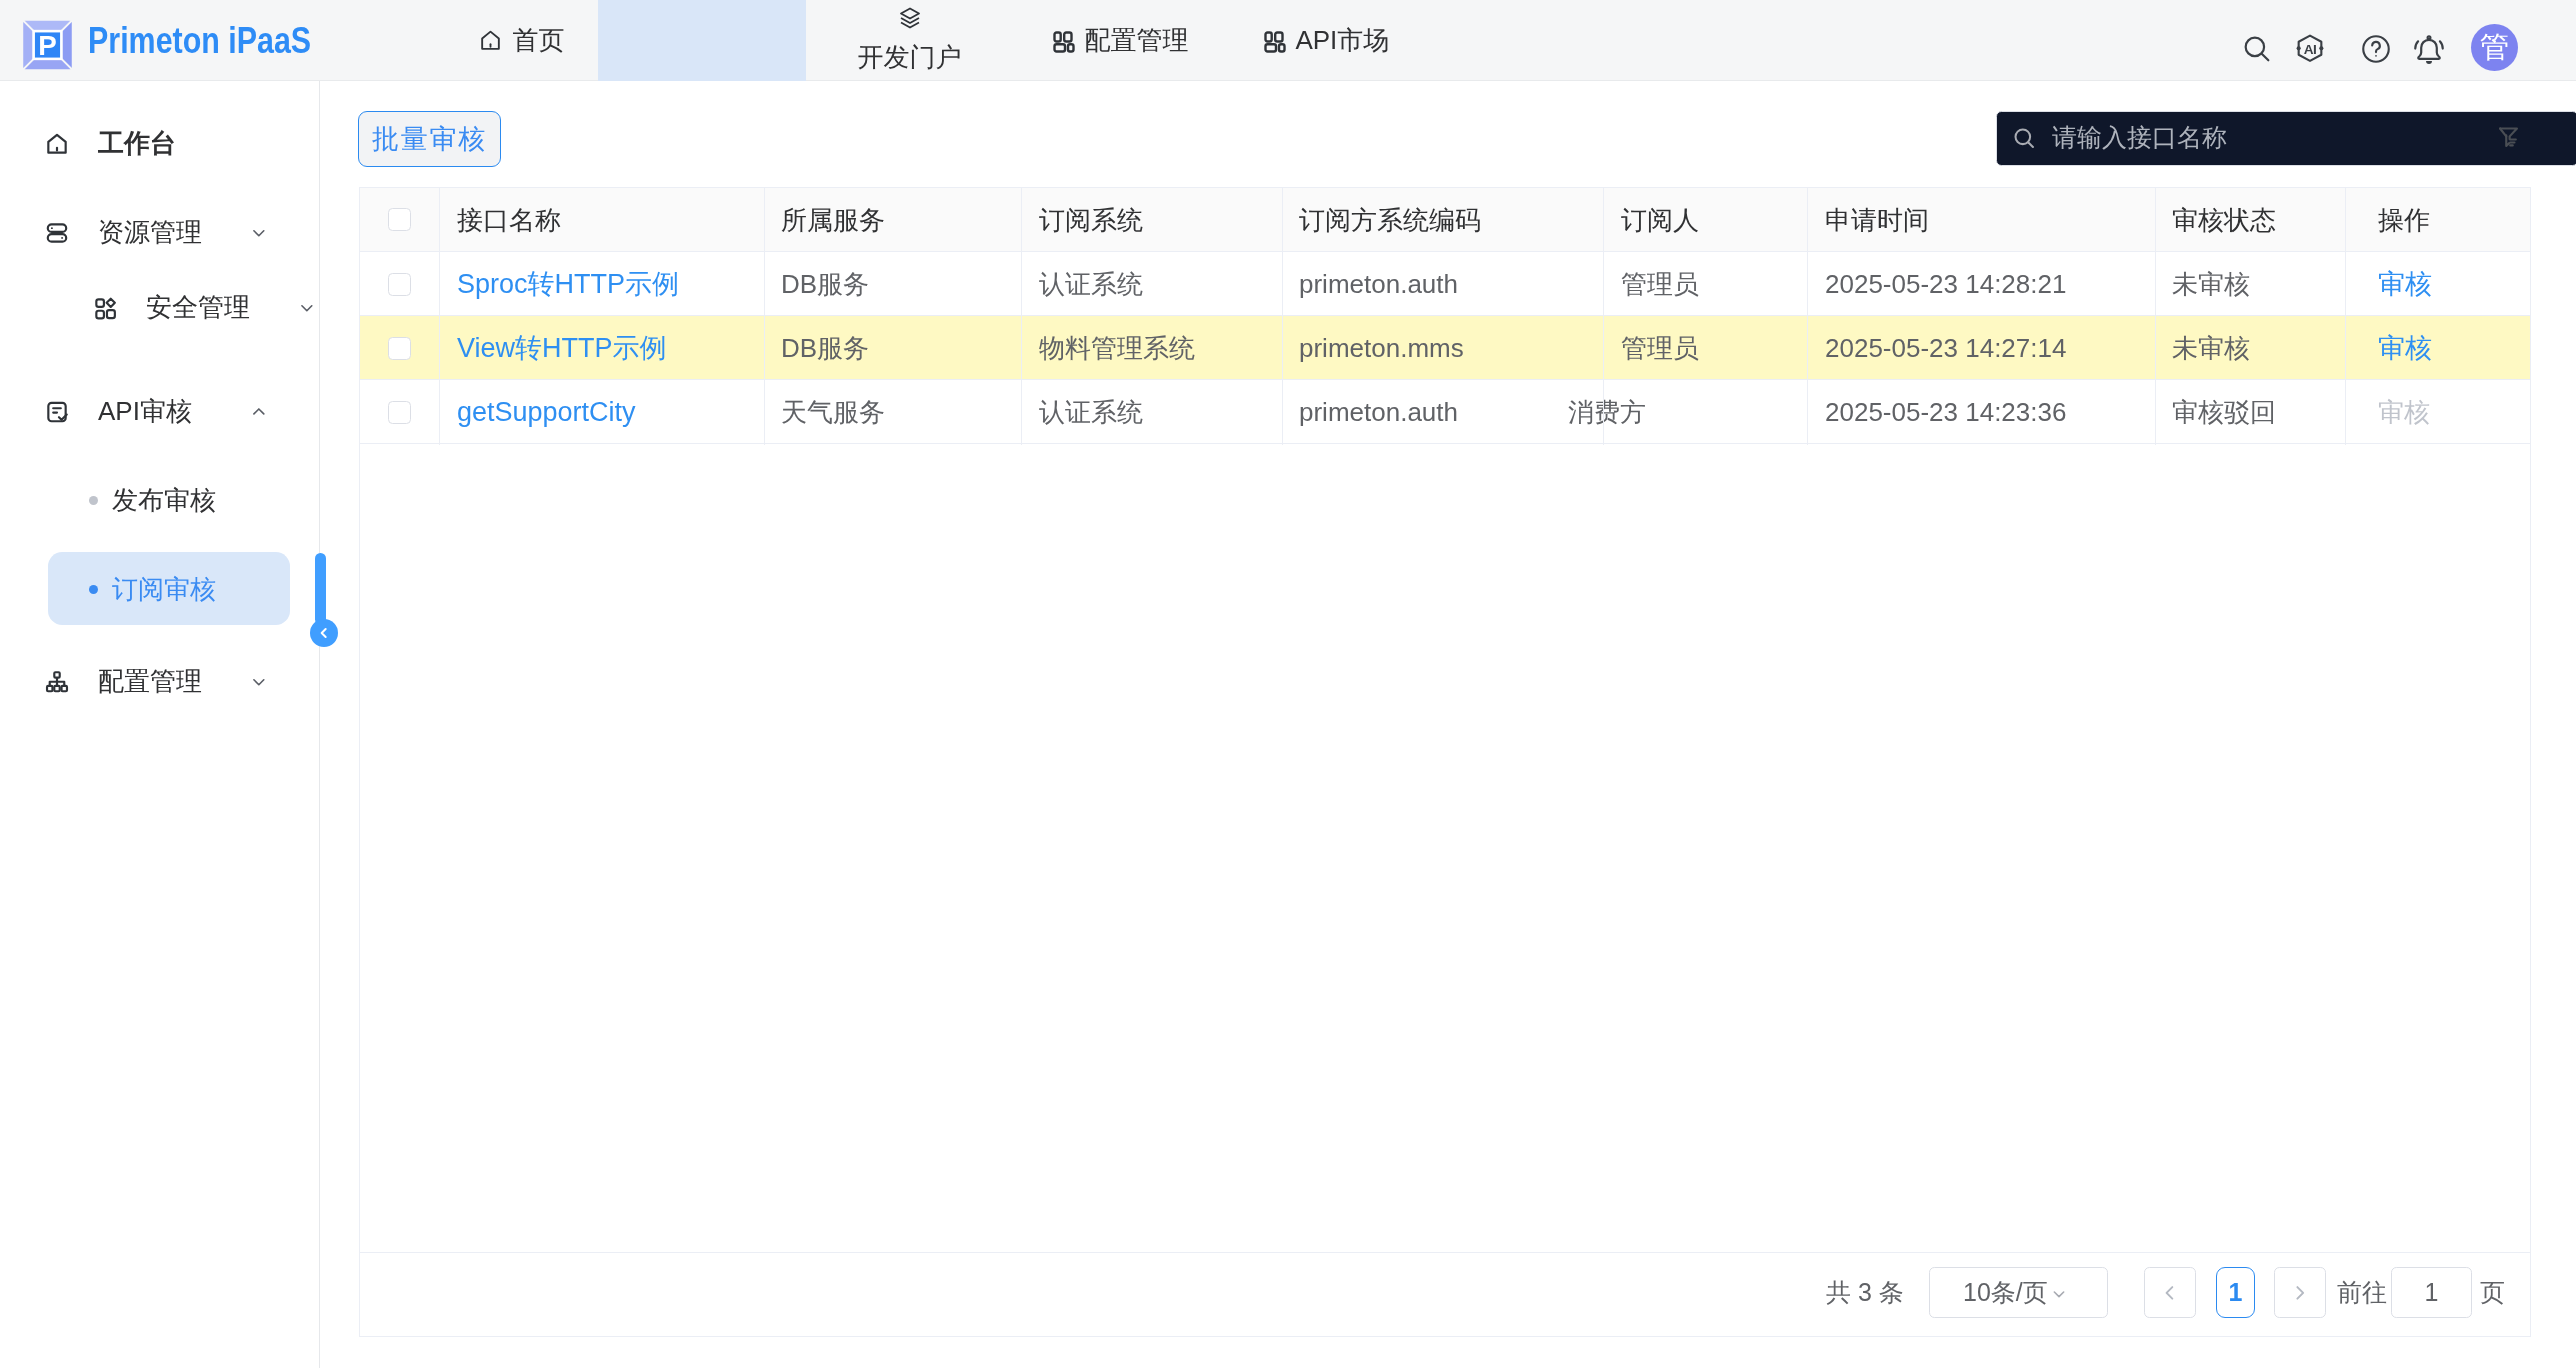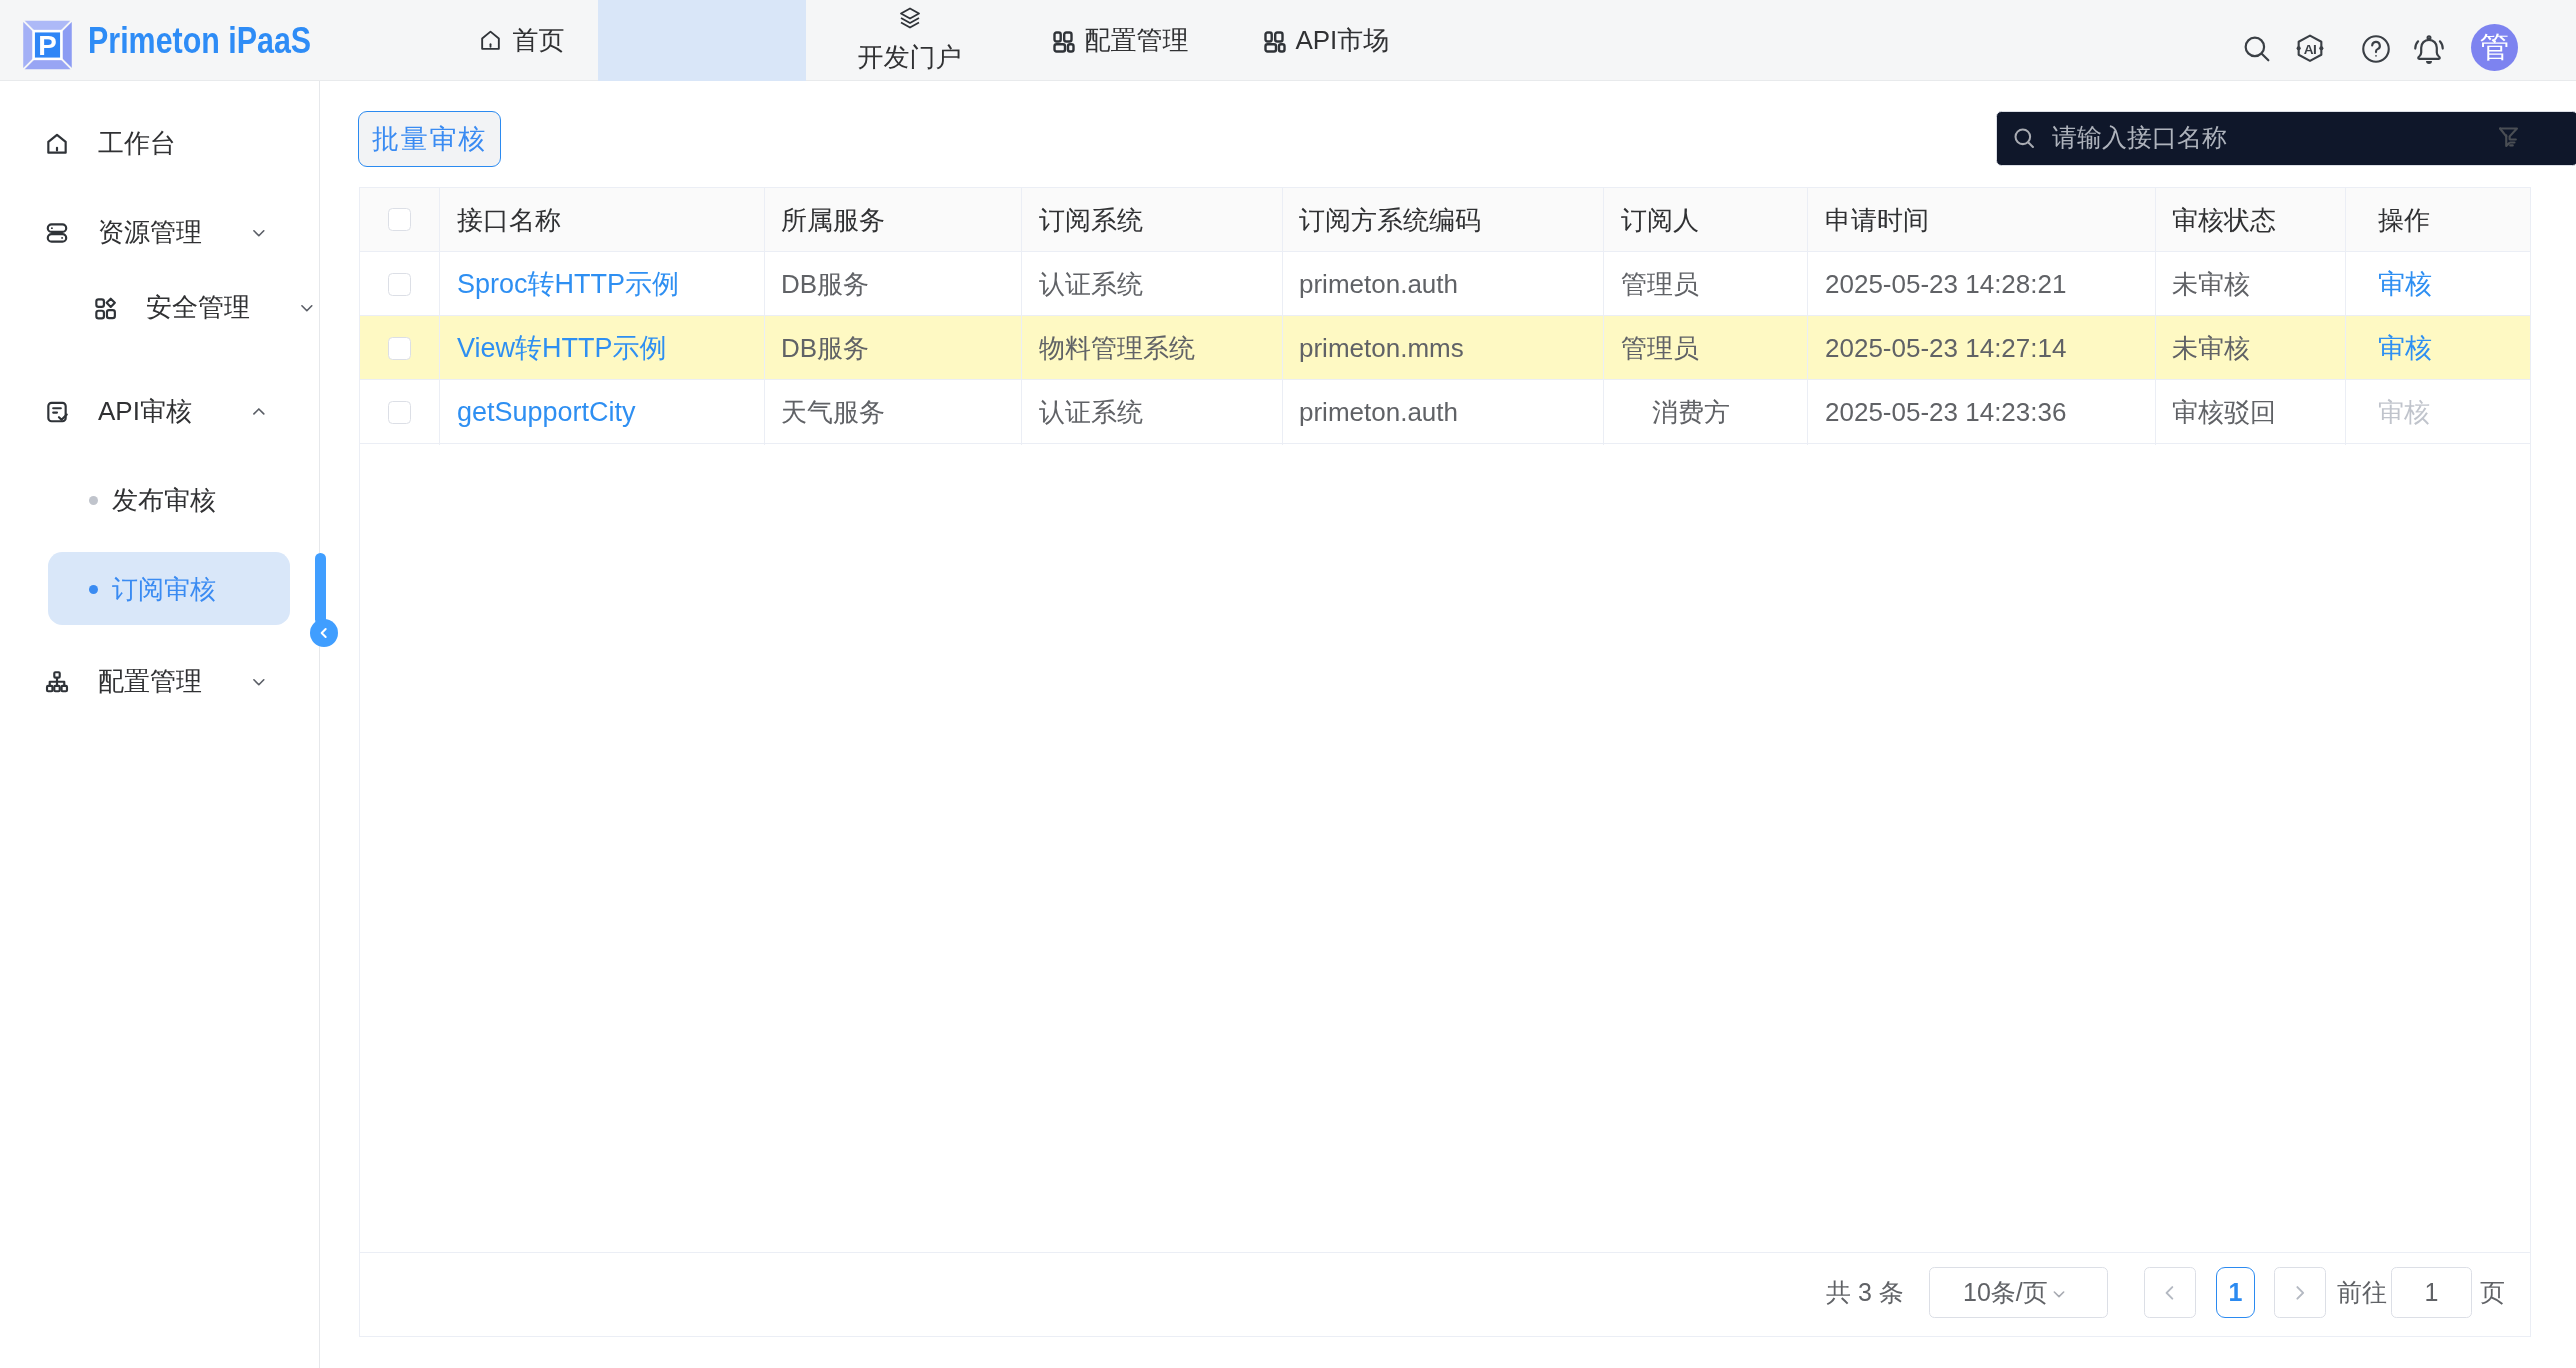--- a/index.html
+++ b/index.html
@@ -117,21 +117,21 @@
       <path d="M12 4.8 C8.8 4.8 6.5 7.3 6.5 10.4 L6.5 13.8 C6.5 14.9 6 15.7 5.2 16.4 C4.7 16.8 4.4 17.3 4.4 17.7 C4.4 18 4.6 18.2 5 18.2 L19 18.2 C19.4 18.2 19.6 18 19.6 17.7 C19.6 17.3 19.3 16.8 18.8 16.4 C18 15.7 17.5 14.9 17.5 13.8 L17.5 10.4 C17.5 7.3 15.2 4.8 12 4.8 Z"></path>
       <path d="M9.9 19.7 a2.1 2.1 0 0 0 4.2 0 Z" fill="#3a3f45" stroke="none"></path>
       <path d="M4.3 5.9 C3 7.3 2.3 9.1 2.3 11"></path>
       <path d="M19.7 5.9 C21 7.3 21.7 9.1 21.7 11"></path>
     </svg>
   <div class="abs" style="left:2471px; top:24px; width:47px; height:47px; border-radius:50%; background:#7d83f0; color:#fff; font-size:29.5px; display:flex; align-items:center; justify-content:center;">管</div>
 </div>
 
 <div id="sidebar">
 
-  <div class="side-item" style="top:26px;">
+  <div class="side-item" style="top:26px;font-weight:bold;">
     <svg class="micon" width="26" height="26" viewBox="0 0 24 24" fill="none" stroke="#2f3338" stroke-width="2" stroke-linejoin="round" stroke-linecap="round">
         <path d="M4 10 L12 3.5 L20 10 L20 20 L4 20 Z"></path>
         <path d="M12 15.5 L12 18"></path>
       </svg>
     <span class="txt">工作台</span>
   </div>
 
   <div class="side-item" style="top:115px;">
     <svg class="micon" width="26" height="26" viewBox="0 0 24 24" fill="none" stroke="#2f3338" stroke-width="2" stroke-linejoin="round">
         <rect x="3.5" y="4" width="17" height="7" rx="3.5"></rect>
@@ -252,21 +252,21 @@
       <div class="td" style="left:1465px;">2025-05-23 14:27:14</div>
       <div class="td" style="left:1812px;">未审核</div>
       <div class="td link" style="left:2018px;">审核</div>
     </div>
     <div class="trow" style="top:192px;">
       <span class="cbx" style="top:20.6px;"></span>
       <div class="td link" style="left:97px;">getSupportCity</div>
       <div class="td" style="left:421px;">天气服务</div>
       <div class="td" style="left:679px;">认证系统</div>
       <div class="td" style="left:939px;">primeton.auth</div>
-      <div class="td" style="left:1292px;text-align:center;">消费方</div>
+      <div class="td" style="left:1208px;text-align:center;">消费方</div>
       <div class="td" style="left:1465px;">2025-05-23 14:23:36</div>
       <div class="td" style="left:1812px;">审核驳回</div>
       <div class="td" style="left:2018px; color:#c0c4cc;">审核</div>
     </div>
     <div class="vline" style="left:79px;"></div>
     <div class="vline" style="left:404px;"></div>
     <div class="vline" style="left:661px;"></div>
     <div class="vline" style="left:922px;"></div>
     <div class="vline" style="left:1243px;"></div>
     <div class="vline" style="left:1447px;"></div>

